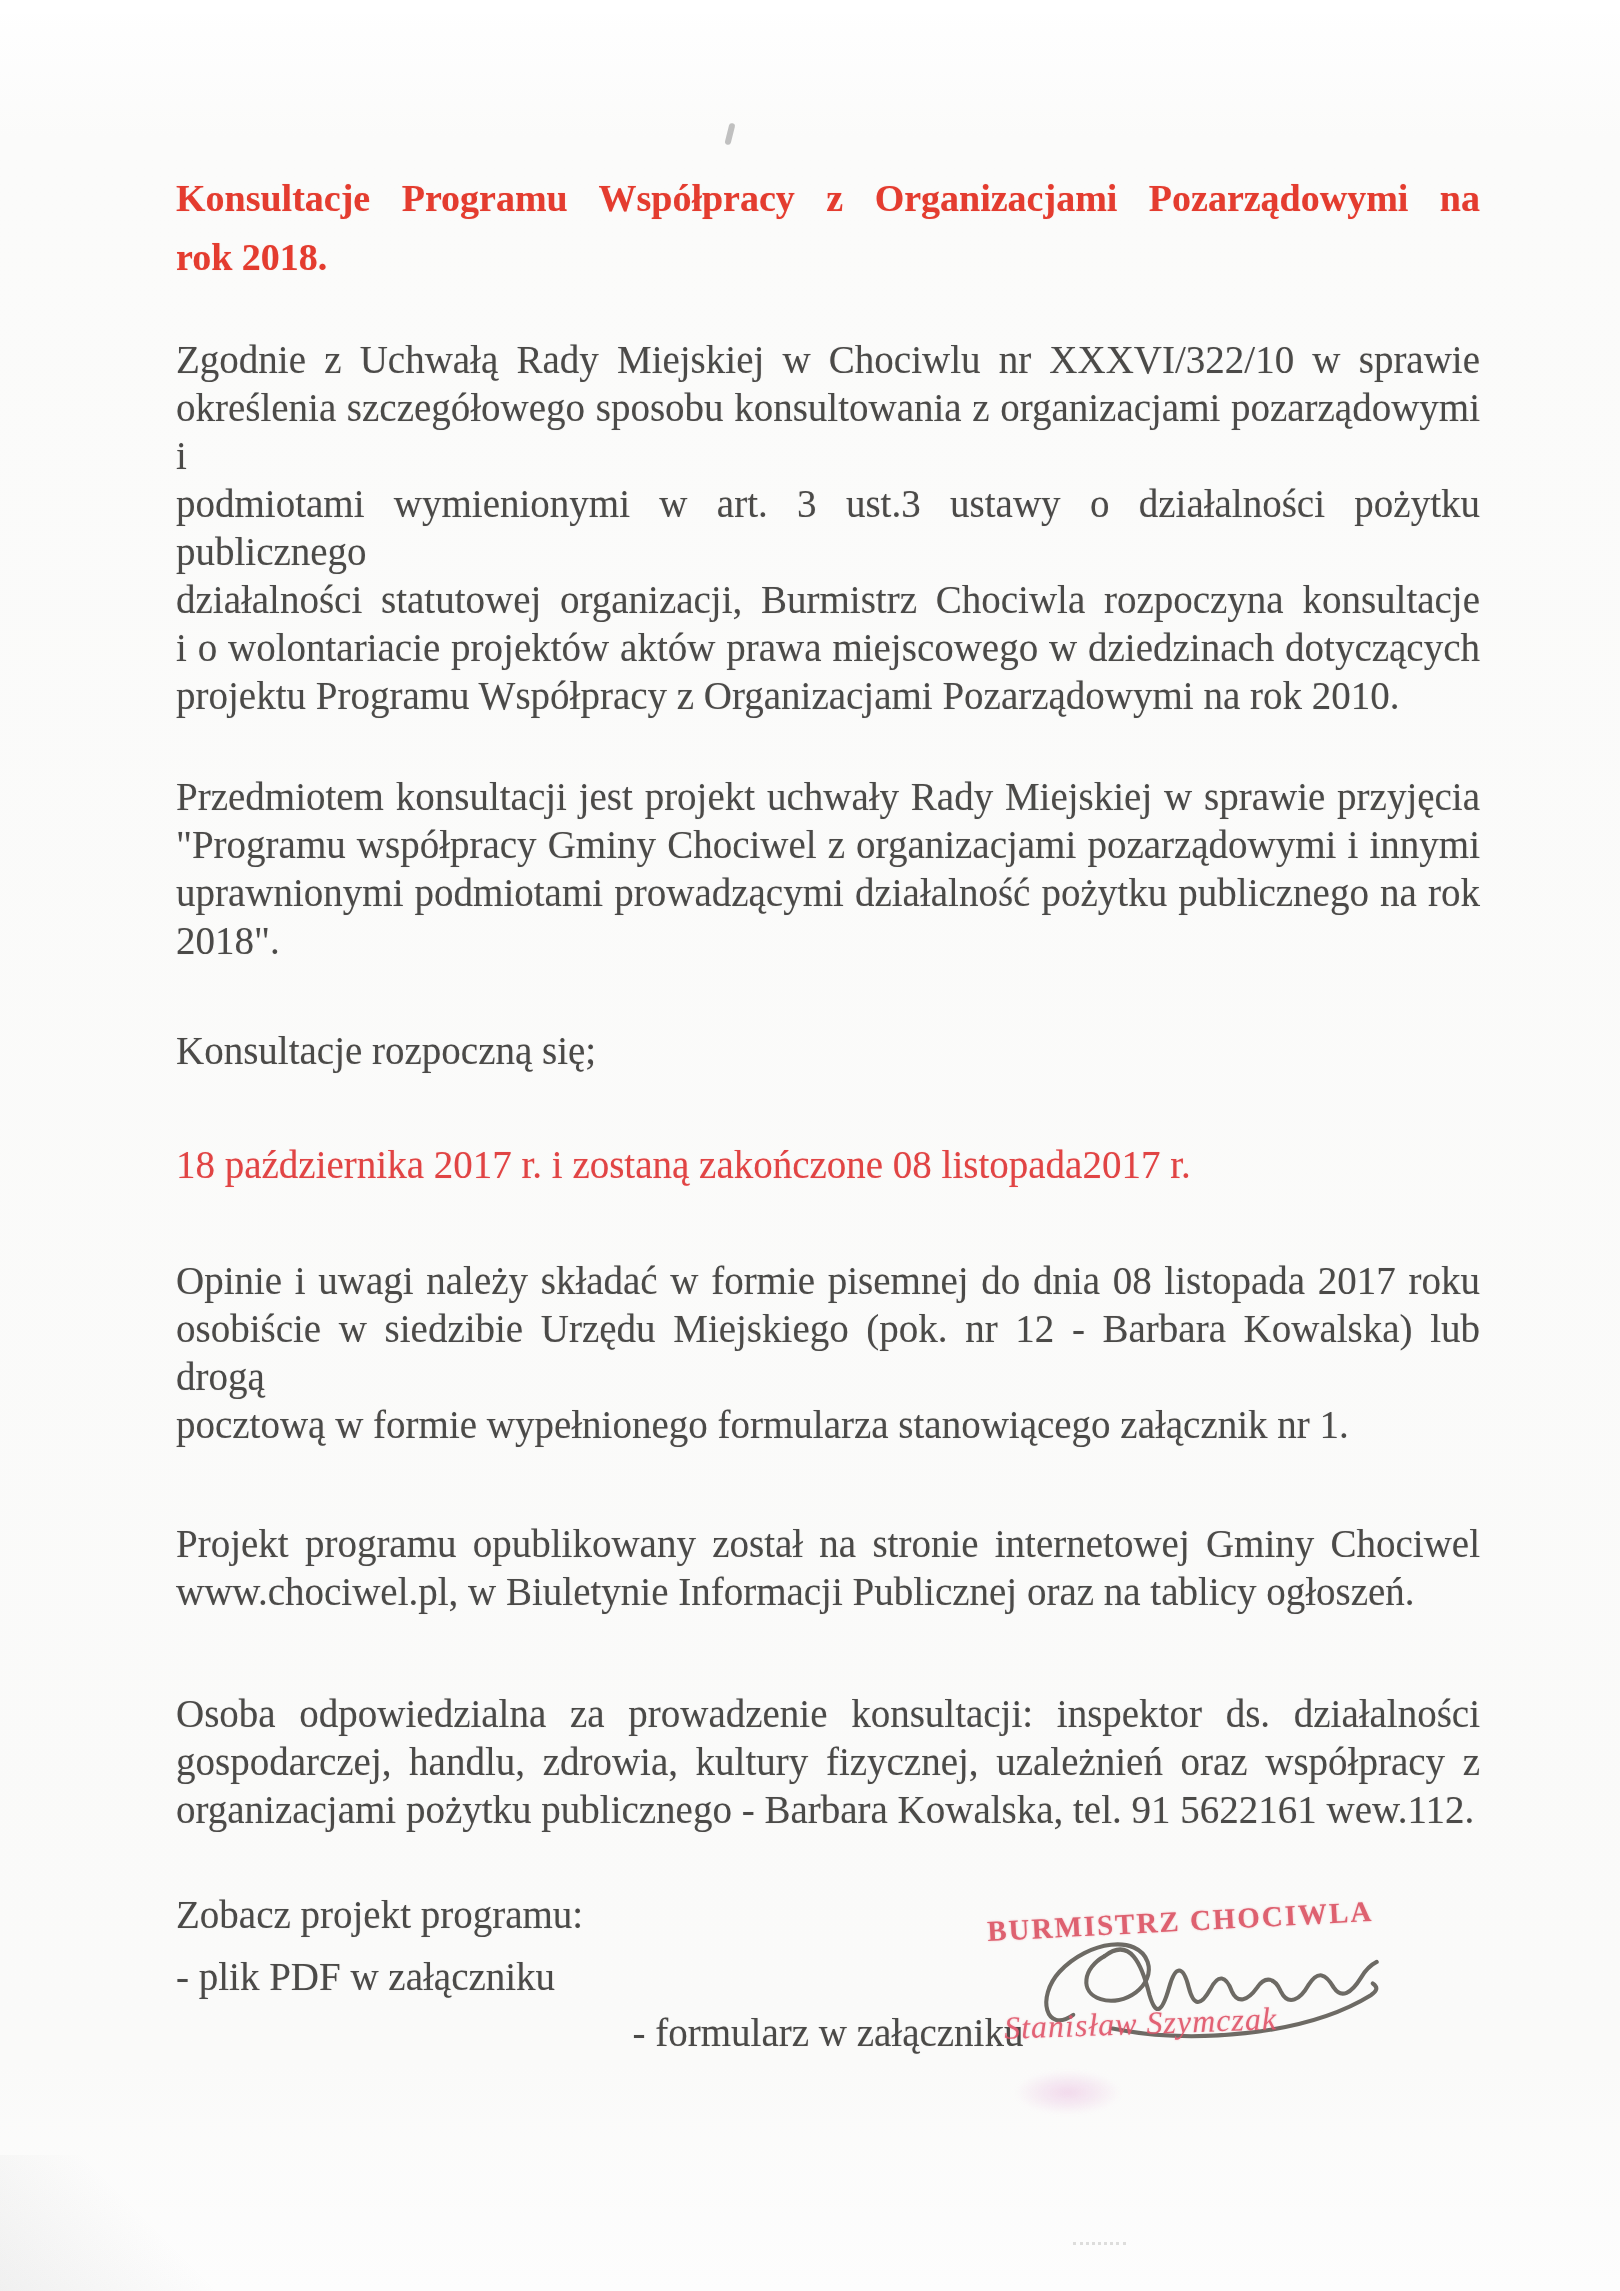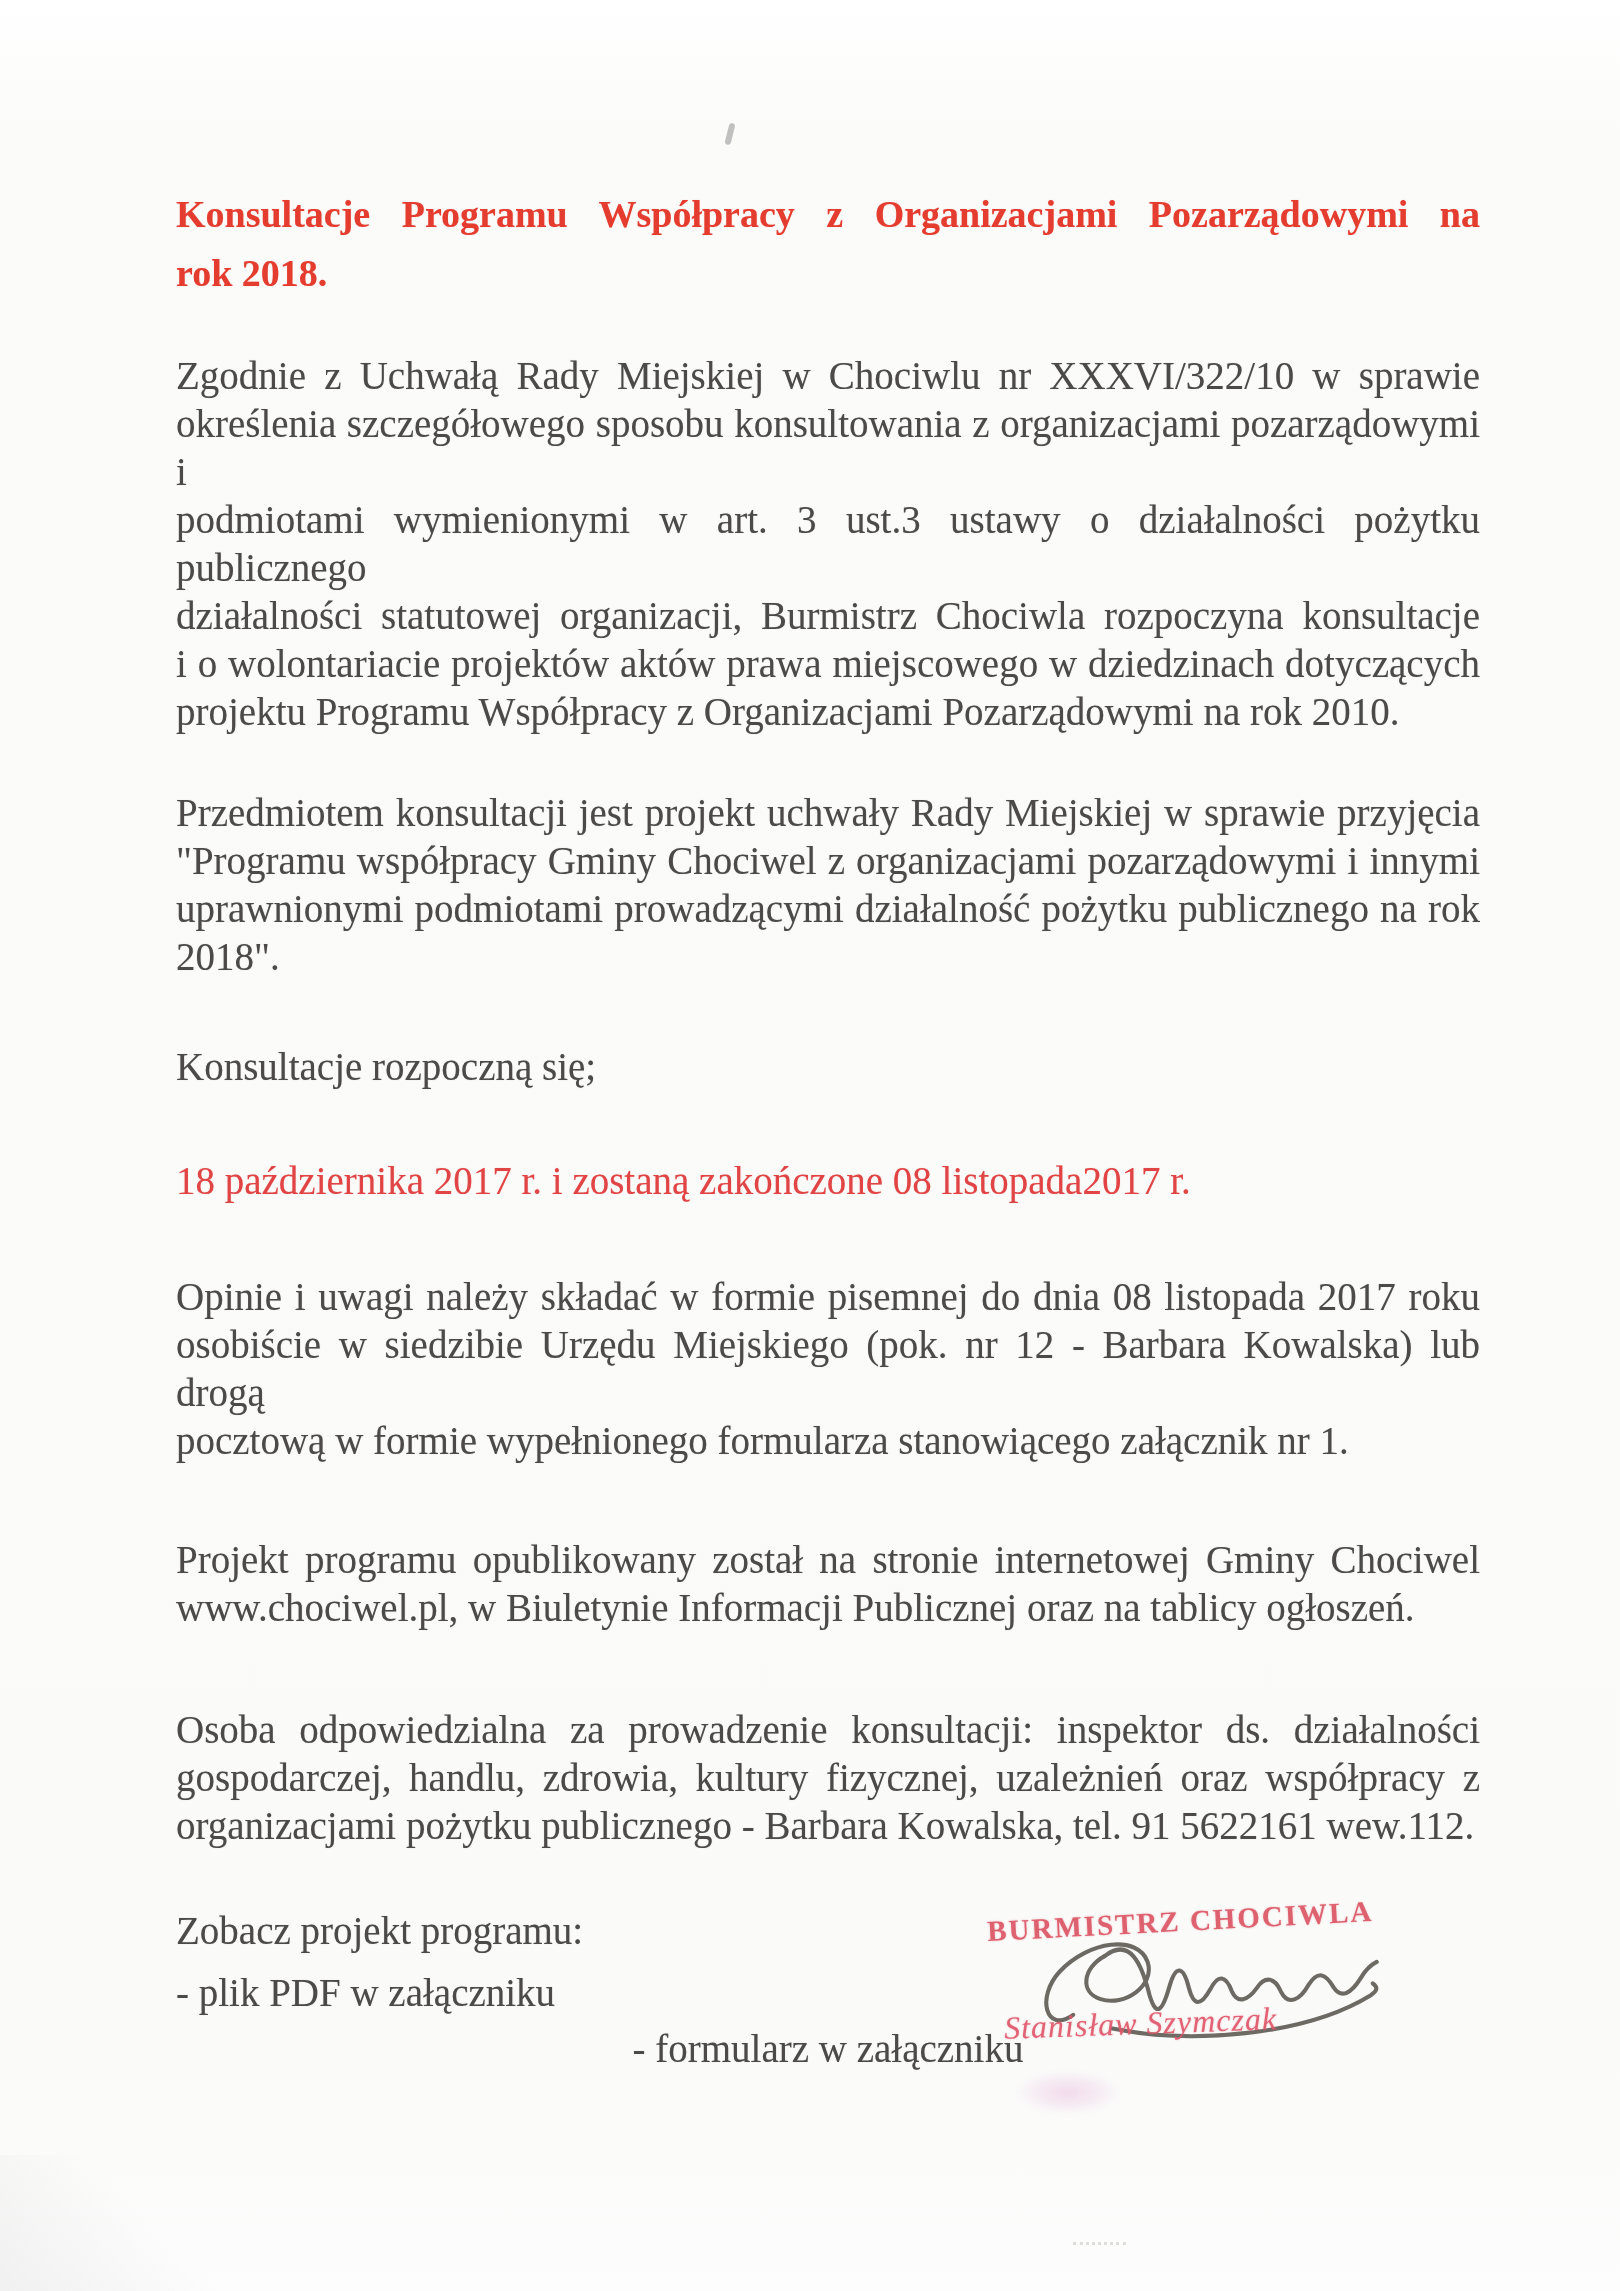--- a/index.html
+++ b/index.html
@@ -9,21 +9,21 @@
     height: 2292px;
     margin: 0 auto;
     background: linear-gradient(180deg, #ffffff 0%, #fbfbfa 6%, #fafaf9 90%, #fdfdfd 100%);
     overflow: hidden;
     font-family: "Liberation Serif", "DejaVu Serif", serif;
     color: #4b4a48;
   }
   .content {
     position: absolute;
     left: 176px;
-    top: 16px;
+    top: 0;
     width: 1304px;
   }
   .doc-title {
     margin-top: 169px;
     font-size: 38px;
     font-weight: bold;
     line-height: 59px;
     color: #e43c2f;
     text-shadow: 0 0 1px rgba(228,60,47,0.35);
   }

